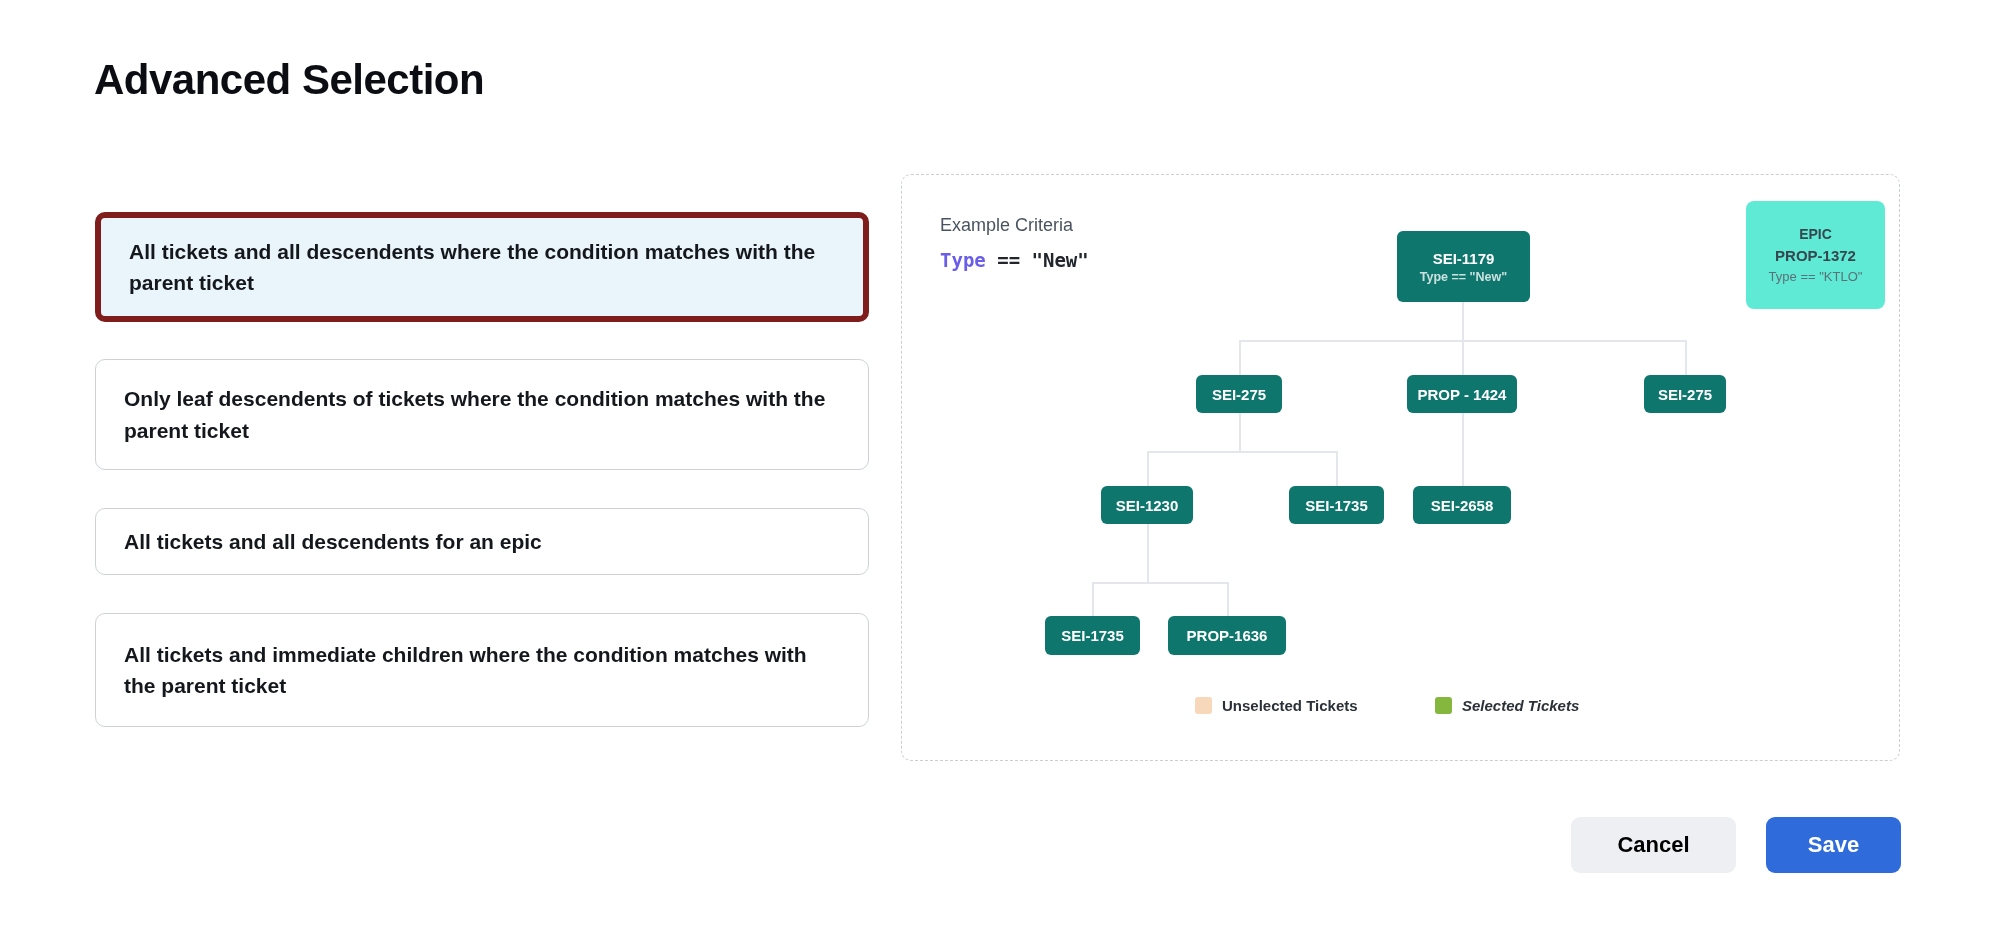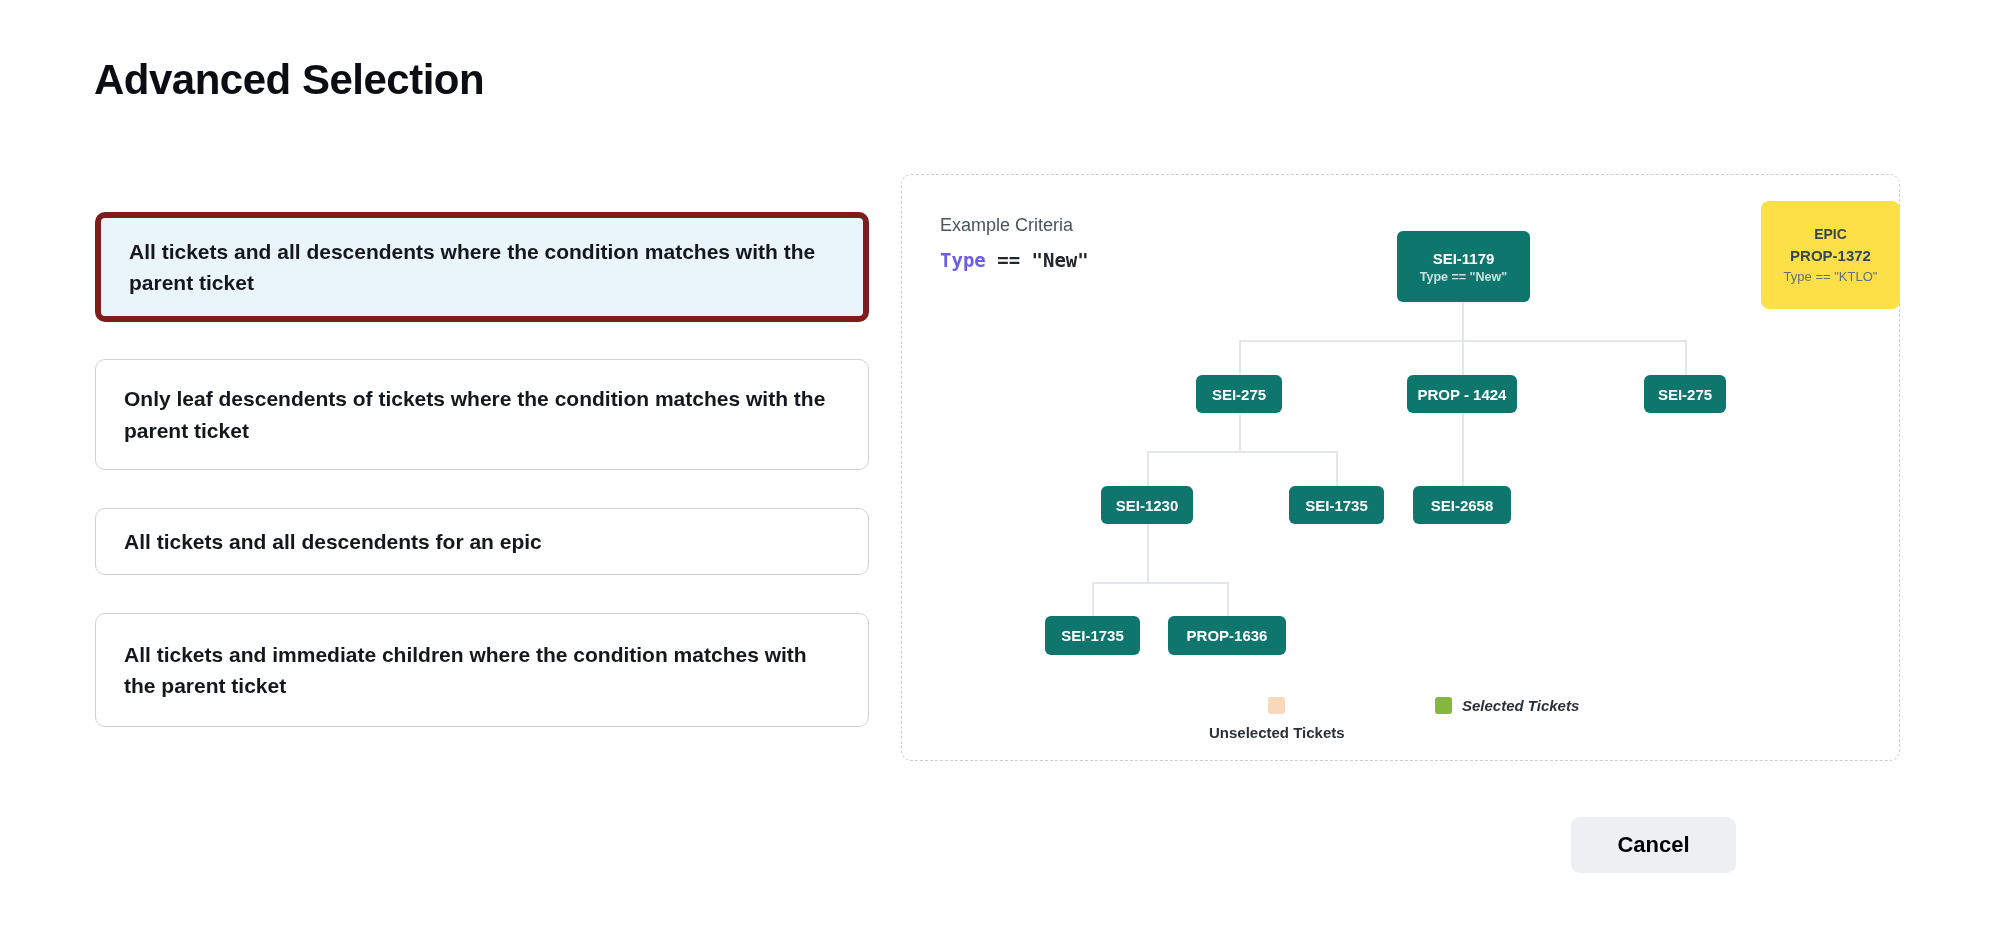--- a/index.html
+++ b/index.html
@@ -20,22 +20,22 @@
 
   
   .panel { position:absolute; left:901px; top:174px; width:999px; height:587px;
            border:1.5px dashed #c9ced5; border-radius:10px; }
   .crit-label { position:absolute; left:38px; top:40px; font-size:18px; font-weight:500; color:#4a5460; }
   .crit { position:absolute; left:38px; top:74px; font-family:"DejaVu Sans Mono", monospace;
           font-size:19px; font-weight:700; }
   .crit .f { color:#6a5de8; }
   .crit .rest { color:#21262d; }
 
-  .epic { position:absolute; left:844px; top:26px; width:139px; height:108px; background:#fde047;
-          border-radius:8px; display:flex; flex-direction:column; align-items:center; justify-content:center; gap:5px;margin-left:15px; }
+  .epic { position:absolute; left:844px; top:26px; width:139px; height:108px; background:#5eead4;
+          border-radius:8px; display:flex; flex-direction:column; align-items:center; justify-content:center; gap:5px; }
   .epic .t  { font-size:14px; font-weight:700; color:#37474f; }
   .epic .id { font-size:15px; font-weight:700; color:#37474f; }
   .epic .cond { font-size:13px; font-weight:500; color:#5d7078; }
 
   .node { position:absolute; background:#0f766e; border-radius:6px; color:#ffffff; font-weight:700;
           font-size:15px; display:flex; align-items:center; justify-content:center; text-align:center; }
   .node.root { flex-direction:column; gap:3px; left:495px; top:56px; width:133px; height:71px; }
   .node .sub { font-size:12.5px; font-weight:600; color:rgba(255,255,255,0.78); }
 
   .n-l2a { left:294px; top:200px; width:86px;  height:38px; }
@@ -43,21 +43,21 @@
   .n-l2c { left:742px; top:200px; width:82px;  height:38px; }
   .n-l3a { left:199px; top:311px; width:92px;  height:38px; }
   .n-l3b { left:387px; top:311px; width:95px;  height:38px; }
   .n-l3c { left:511px; top:311px; width:98px;  height:38px; }
   .n-l4a { left:143px; top:441px; width:95px;  height:39px; }
   .n-l4b { left:266px; top:441px; width:118px; height:39px; }
 
   .tline { position:absolute; background:#e3e6ea; }
 
   .legend { position:absolute; top:522px; display:flex; align-items:center; gap:10px; }
-  .legend1 { left:307px;flex-direction:column; }
+  .legend1 { left:293px; }
   .legend2 { left:533px;font-style:italic; }
   .swatch { width:17px; height:17px; border-radius:3px; }
   .legend-label { font-size:15px; font-weight:700; color:#2b3138; }
 
   
   .btn { position:absolute; height:56px; border-radius:9px; border:none; font-size:22px; font-weight:700;
          display:flex; align-items:center; justify-content:center; cursor:pointer;
          font-family:"Liberation Sans", sans-serif; }
   .btn.cancel { left:1571px; top:817px; width:165px; background:#edeff3; color:#000000; }
   .btn.save   { left:1766px; top:817px; width:135px; background:#2f6bdb; color:#ffffff; }
@@ -150,14 +150,15 @@
       <span class="legend-label">Unselected Tickets</span>
     </div>
     <div class="legend legend2">
       <span class="swatch" style="background: rgb(133, 182, 61);"></span>
       <span class="legend-label">Selected Tickets</span>
     </div>
 
   </div>
 
   <button class="btn cancel">Cancel</button>
+  <button class="btn save">Save</button>
 
 </div>
 
 </body></html>

